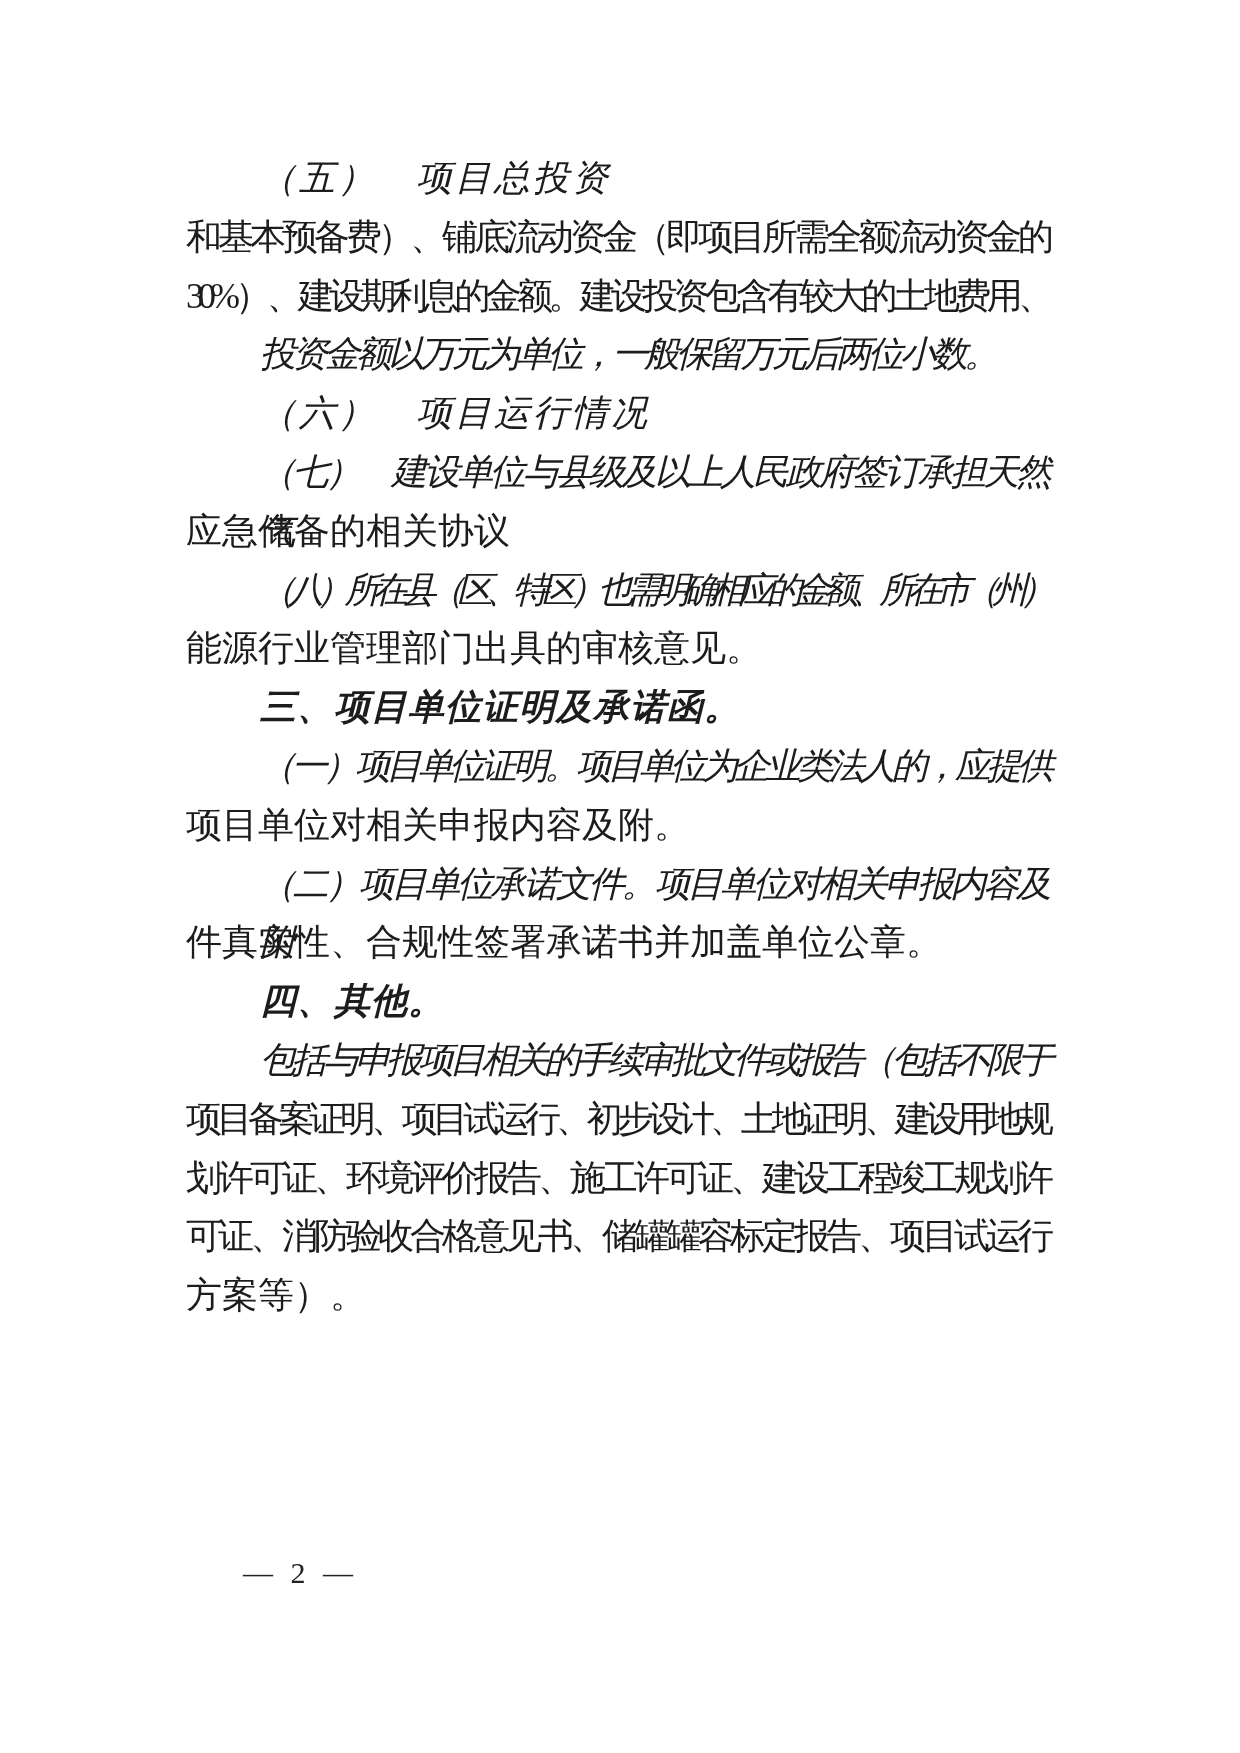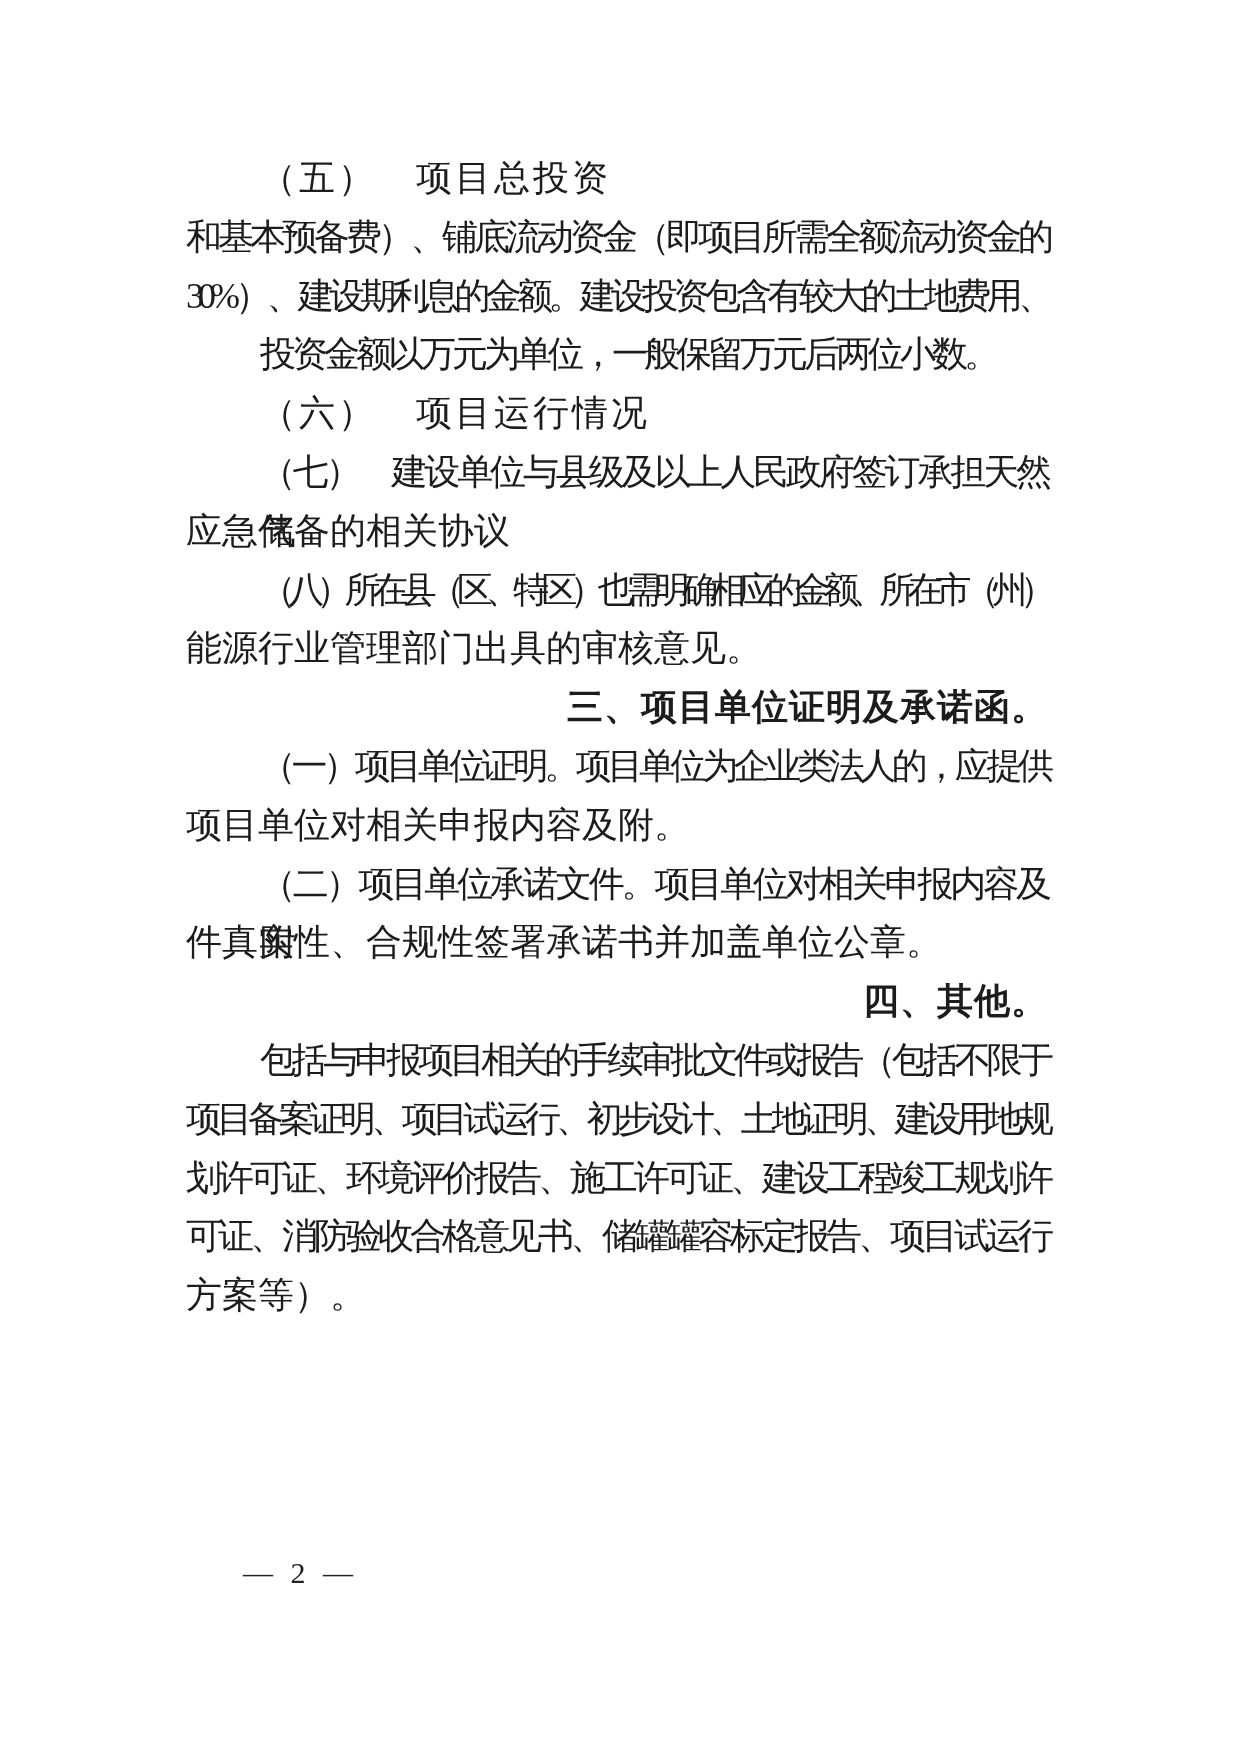--- a/index.html
+++ b/index.html
@@ -22,34 +22,33 @@
     top: 149px;
     width: 862px;
   }
   .ln {
     height: 58.8px;
     line-height: 58.8px;
     font-size: 36px;
     white-space: normal;
     overflow: visible;
   }
-  .indent { padding-left: 74px; }
+  .indent { padding-left: 74px; font-style: italic; }
   .just {
     text-align: justify;
     text-align-last: justify;
   }
   .ks { letter-spacing: 3px; }      
   .t1 { letter-spacing: -4px; }     
   .t2 { letter-spacing: -6px; }     
   .t3 { letter-spacing: -8px; }     
   .hei {
     font-family: "Liberation Sans", "DejaVu Sans", sans-serif;
     font-weight: 700;
     letter-spacing: 1px;
-    text-align: right;
   }
   .pagenum {
     position: absolute;
     left: 243px;
     top: 1552px;
     height: 42px;
     line-height: 42px;
     font-size: 30px;
     letter-spacing: 5px;
     color: #222222;

